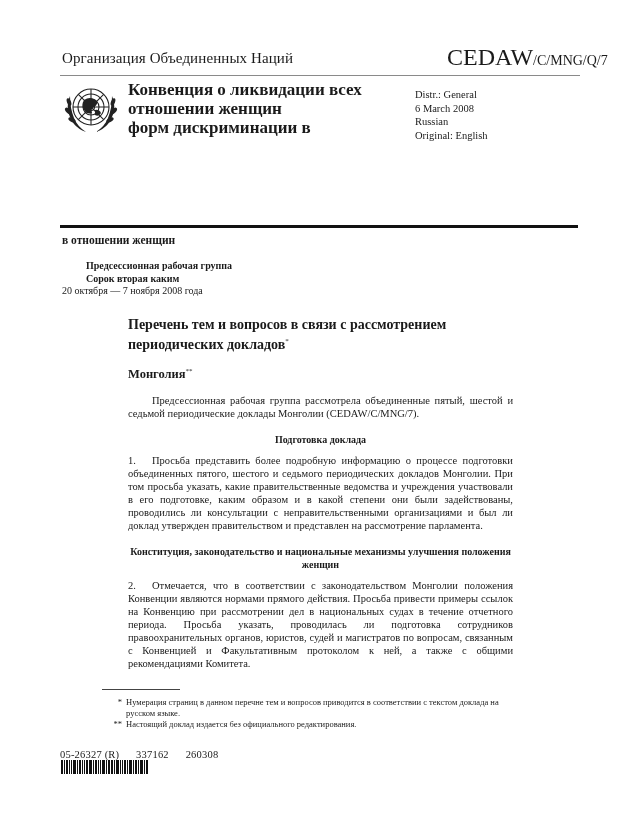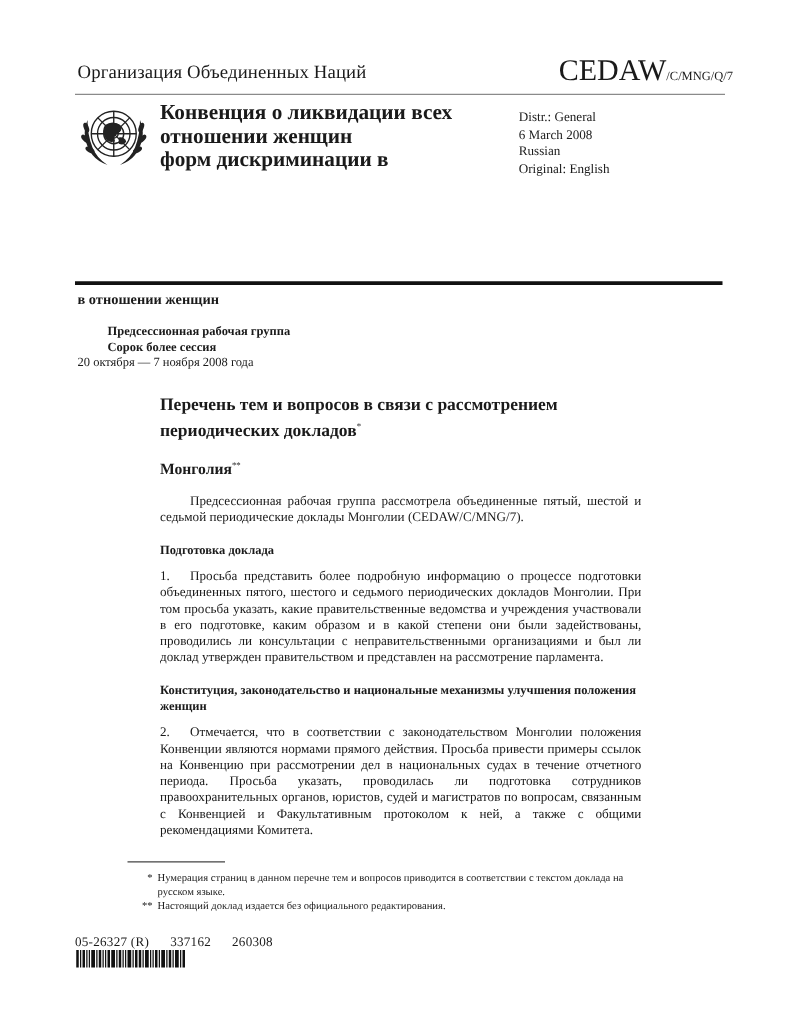--- a/index.html
+++ b/index.html
@@ -1,35 +1,35 @@
 <!DOCTYPE html>
 <html><head>
   <meta charset="utf-8">
   <style>
     html, body { margin: 0; padding: 0; background: #ffffff; }
     body { width: 640px; height: 828px; position: relative; overflow: hidden; font-family: "Liberation Serif", "DejaVu Serif", serif; color: #1a1a1a; }
     .abs { position: absolute; }
     .org { left: 62px; top: 50px; font-size: 15px; letter-spacing: 0.1px; }
     .symbol { left: 447px; top: 44px; font-size: 24px; white-space: nowrap; }
-    .symbol small { font-size: 10px; margin-top: 20px; }
+    .symbol small { font-size: 14px; margin-top: 20px; }
     .rule-thin { left: 60px; top: 75px; width: 520px; height: 1px; background: #8a8a8a; }
     .logo { left: 62px; top: 80px; width: 58px; height: 58px; }
     .conv-title { left: 128px; top: 80px; width: 270px; font-size: 17px; font-weight: bold; line-height: 19px; }
     .distr { left: 415px; top: 88px; font-size: 10.5px; line-height: 13.5px; }
     .rule-thick { left: 60px; top: 225px; width: 518px; height: 2.5px; background: #111; }
     .committee { left: 62px; top: 232px; font-size: 11.5px; font-weight: bold; line-height: 16px; }
     .session-small { left: 62px; top: 260px; font-size: 10px; line-height: 12.5px; }
     .session-small .b { font-weight: bold; margin-left: 24px; }
     .main { left: 128px; top: 317px; width: 385px; }
     .doc-title { font-size: 14px; font-weight: bold; line-height: 16px; margin: 0; }
     .country { font-size: 12.5px; font-weight: bold; margin-top: 14px; }
     sup.fn { font-size: 7px; font-weight: normal; vertical-align: super; }
     .para { font-size: 10.5px; line-height: 13px; text-align: justify; margin-top: 12px; }
     .para.indent { text-indent: 24px; }
-    .sub { font-size: 10px; font-weight: bold; line-height: 13px; margin-top: 13px; }
+    .sub { font-size: 10px; font-weight: bold; line-height: 13px; margin-top: 13px; text-align: center; }
     .num { display: inline-block; width: 24px; }
     .fn-rule { left: 102px; top: 689px; width: 78px; height: 1px; background: #444; }
     .footnotes { left: 110px; top: 697px; width: 405px; font-size: 8.5px; line-height: 11px; }
     .fn-item { display: flex; }
     .fn-mark { width: 12px; text-align: right; padding-right: 4px; flex: none; }
     .jobno { left: 60px; top: 749px; font-size: 10.5px; letter-spacing: 0.2px; }
     .jobno span { margin-right: 14px; }
     .barcode { left: 61px; top: 760px; height: 14px; width: 108px; display: flex; align-items: stretch; }
     .barcode i { display: block; background: #111; margin-right: 1px; }
   </style>
@@ -80,21 +80,21 @@
   <div>Original: English</div>
 </div>
 
 <div class="abs rule-thick"></div>
 
 <div class="abs committee">
   <div>в отношении женщин</div>
 </div>
 <div class="abs session-small">
   <div class="b">Предсессионная рабочая группа</div>
-  <div class="b">Сорок более сессия</div>
+  <div class="b">Сорок вторая каким</div>
   <div>20 октября — 7 ноября 2008 года</div>
 </div>
 
 <div class="abs main">
   <h1 class="doc-title">
     <span>Перечень тем и вопросов в связи с рассмотрением</span><br>
     <span>периодических докладов</span><sup class="fn">*</sup>
   </h1>
   <div class="country"><span>Монголия</span><sup class="fn">**</sup></div>
 

